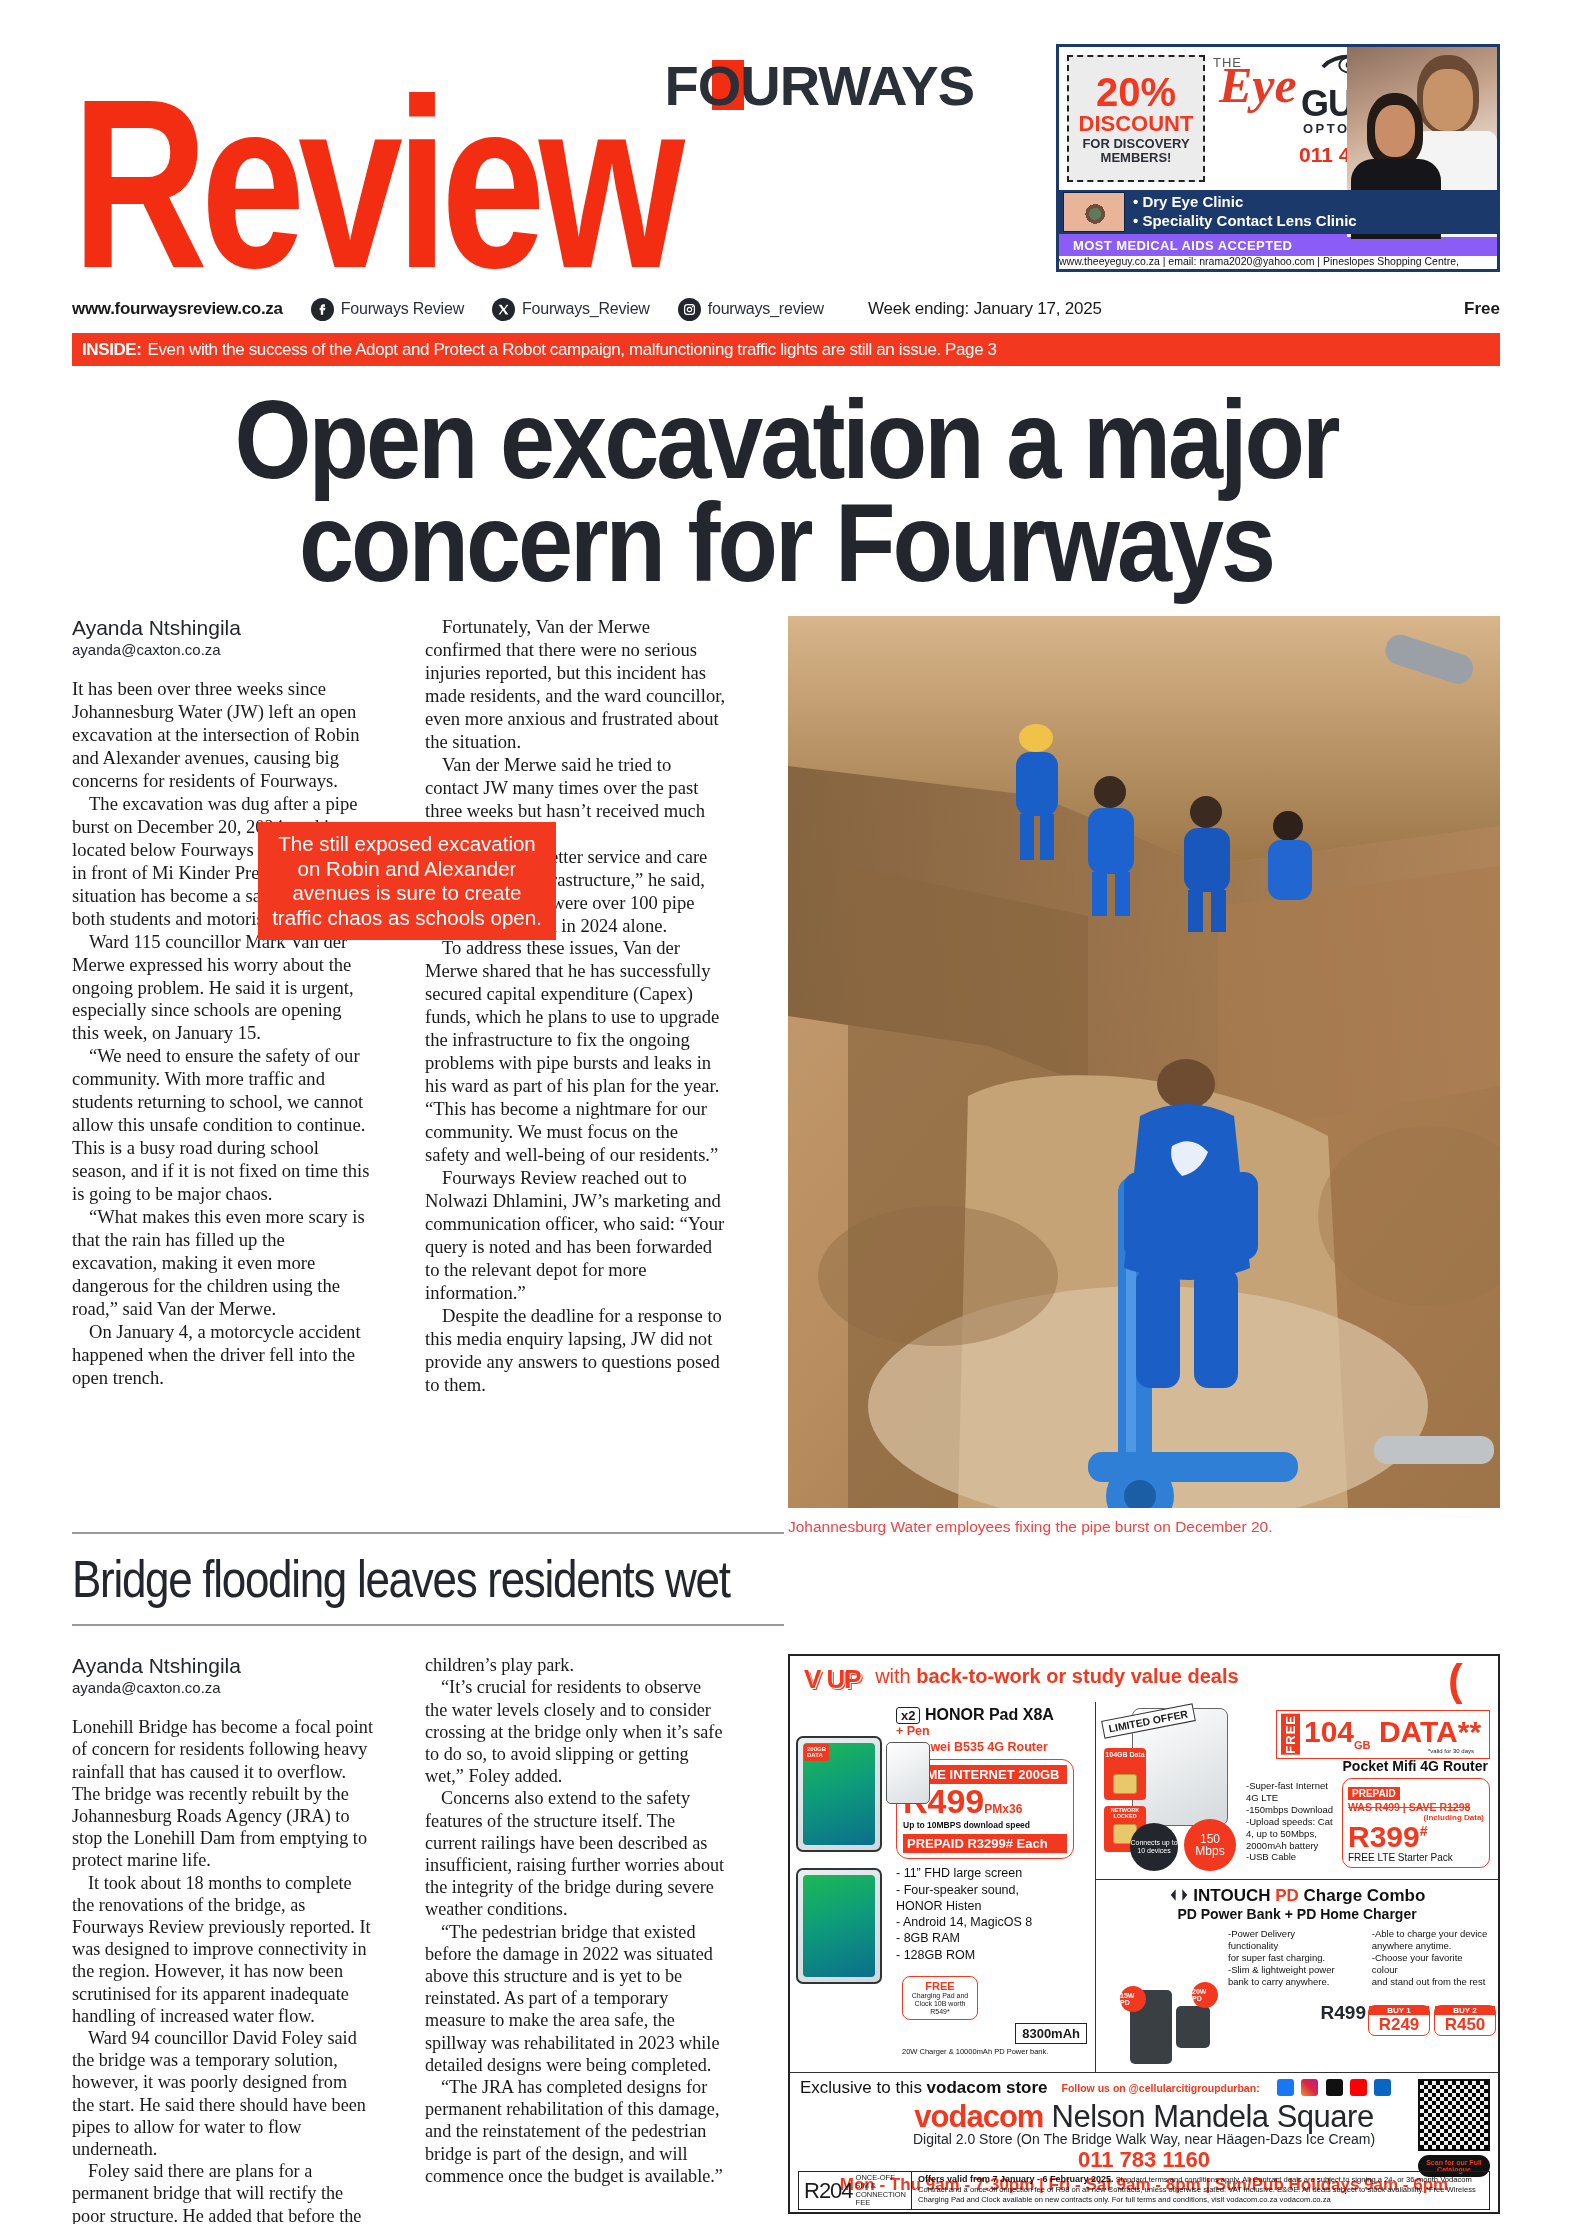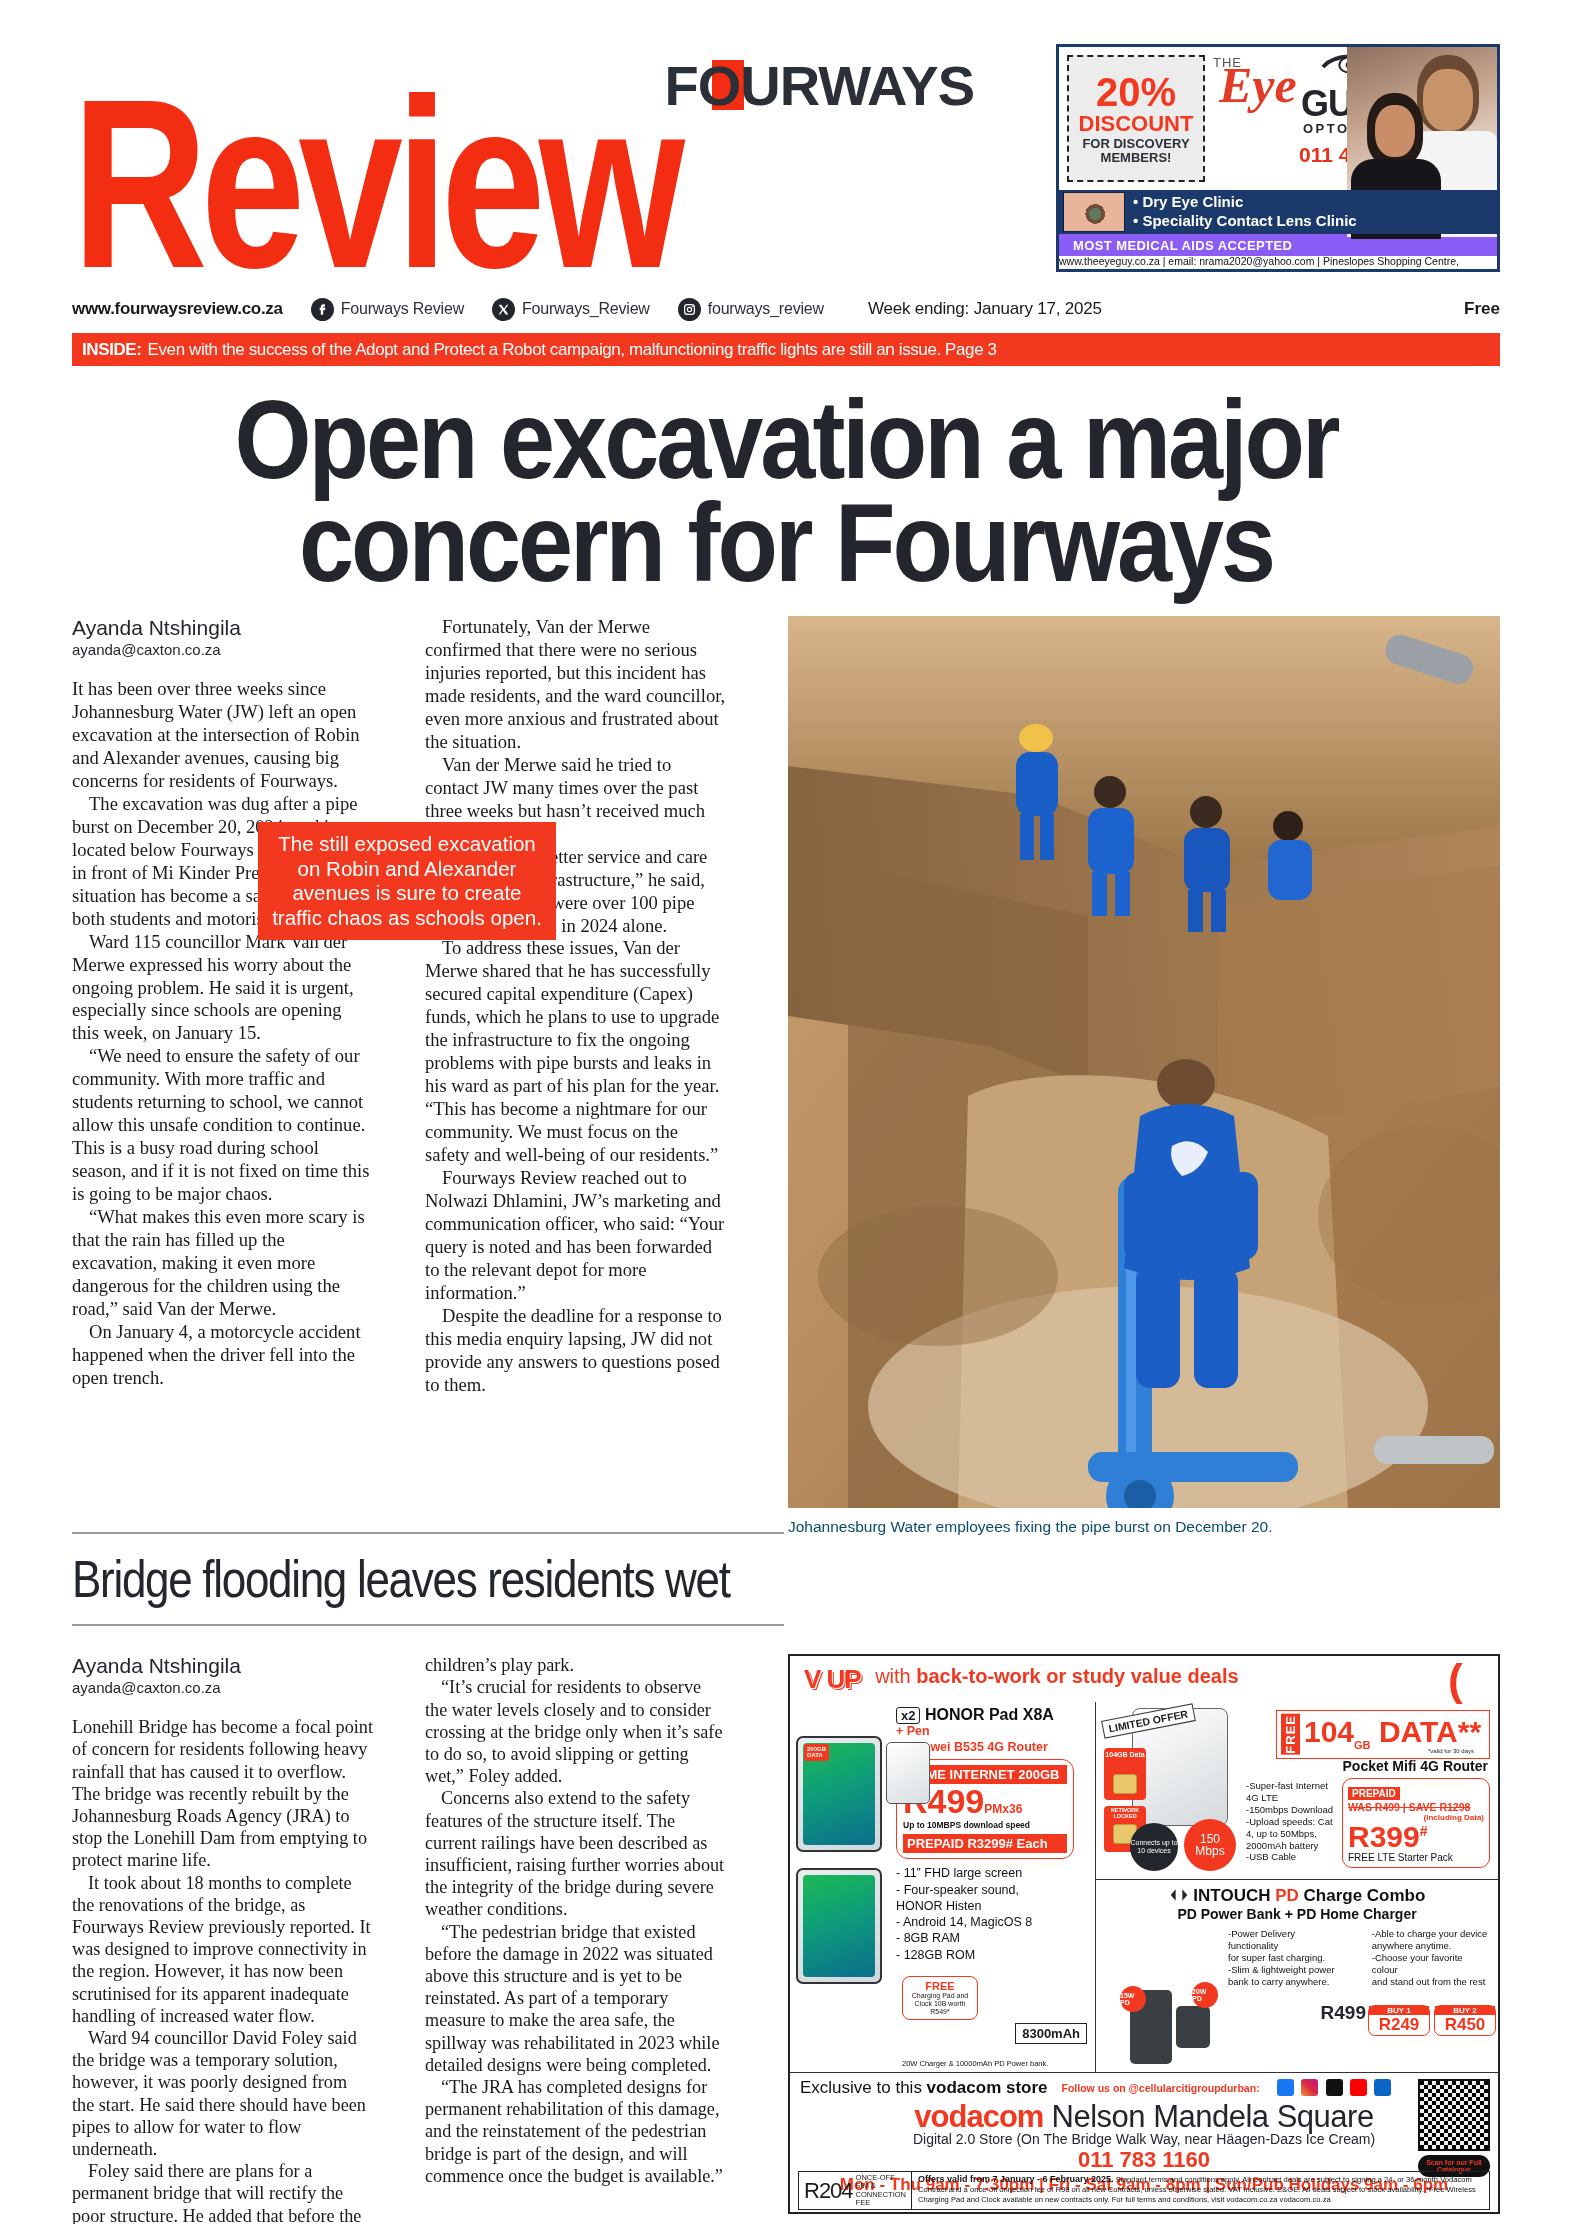--- a/index.html
+++ b/index.html
@@ -179,21 +179,21 @@
     padding: 6px 12px; z-index: 5;
   }
 
   
   .photo {
     position: absolute; left: 716px; top: 0px; width: 712px; height: 892px;
     overflow: hidden; background: #caa278;
   }
   .photo-caption {
     position: absolute; left: 716px; top: 902px; width: 712px;
-    font-family: "Liberation Sans", sans-serif; font-size: 15.5px; color: #0c4a6e;
+    font-family: "Liberation Sans", sans-serif; font-size: 15.5px; color: #ef4444;
   }
 
   
   .rule { border-top: 2px solid #9a9a9a; }
   .art2-head {
     font-family: "Liberation Sans", sans-serif; font-weight: normal;
     font-size: 44px; color: #23262c; letter-spacing: -1.3px;
     transform: scaleY(1.18); transform-origin: left top;
   }
   .art2-cols { position: relative; margin-top: 28px; }
@@ -604,21 +604,21 @@
               <div>- 8GB RAM</div>
               <div>- 128GB ROM</div>
             </div>
           </div>
 
           <div class="freebox">
             <div class="f">FREE</div>
             <div class="t">Charging Pad and Clock 10B worth R549*</div>
           </div>
           <div class="mah">8300mAh</div>
-          <div style="position:absolute; left:112px; bottom:4px; font-size:7.5px; line-height:1.15; color:#111;">20W Charger &amp; 10000mAh PD Power bank.</div>
+          <div style="position:absolute; left:112px; bottom:16px; font-size:7.5px; line-height:1.15; color:#111;">20W Charger &amp; 10000mAh PD Power bank.</div>
         </div>
 
         <div class="vb-right">
 
           <div class="vb-r-top">
             <div class="limited">LIMITED OFFER</div>
             <div class="router-big"></div>
             <div class="sim-red" style="left:8px; top:46px;">
               <div style="color:#fff;font-size:7px;font-weight:bold;text-align:center;padding-top:3px;line-height:1.05;">104GB Data</div>
               <div class="sim-chip" style="left:9px; top:26px;"></div>

